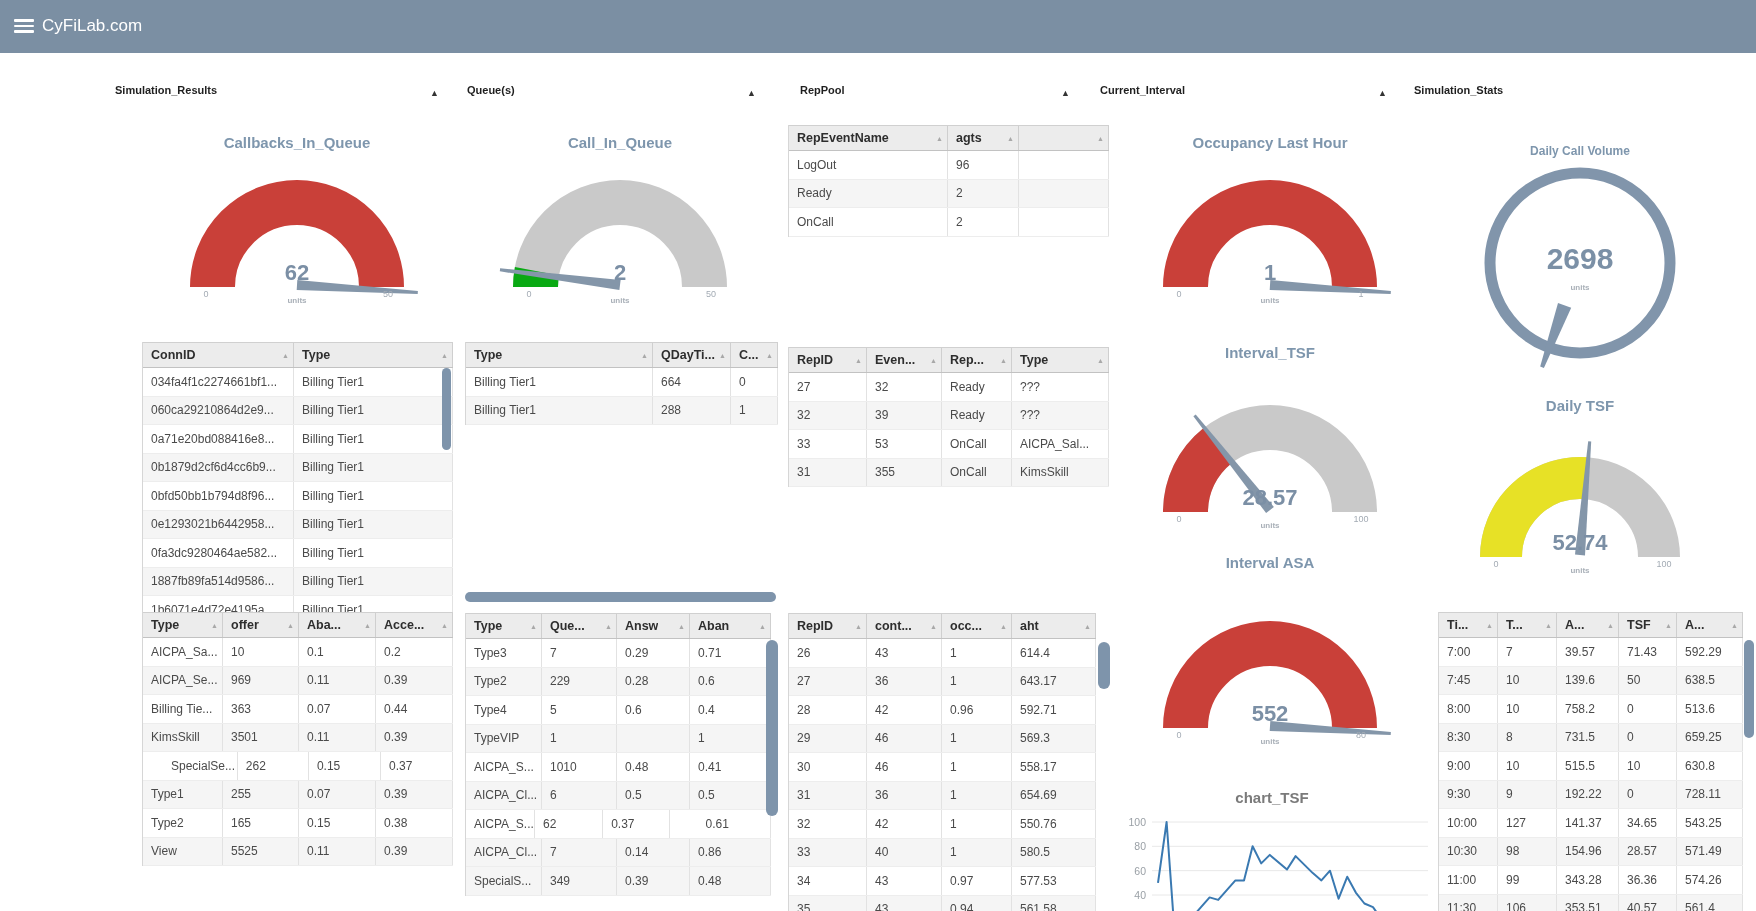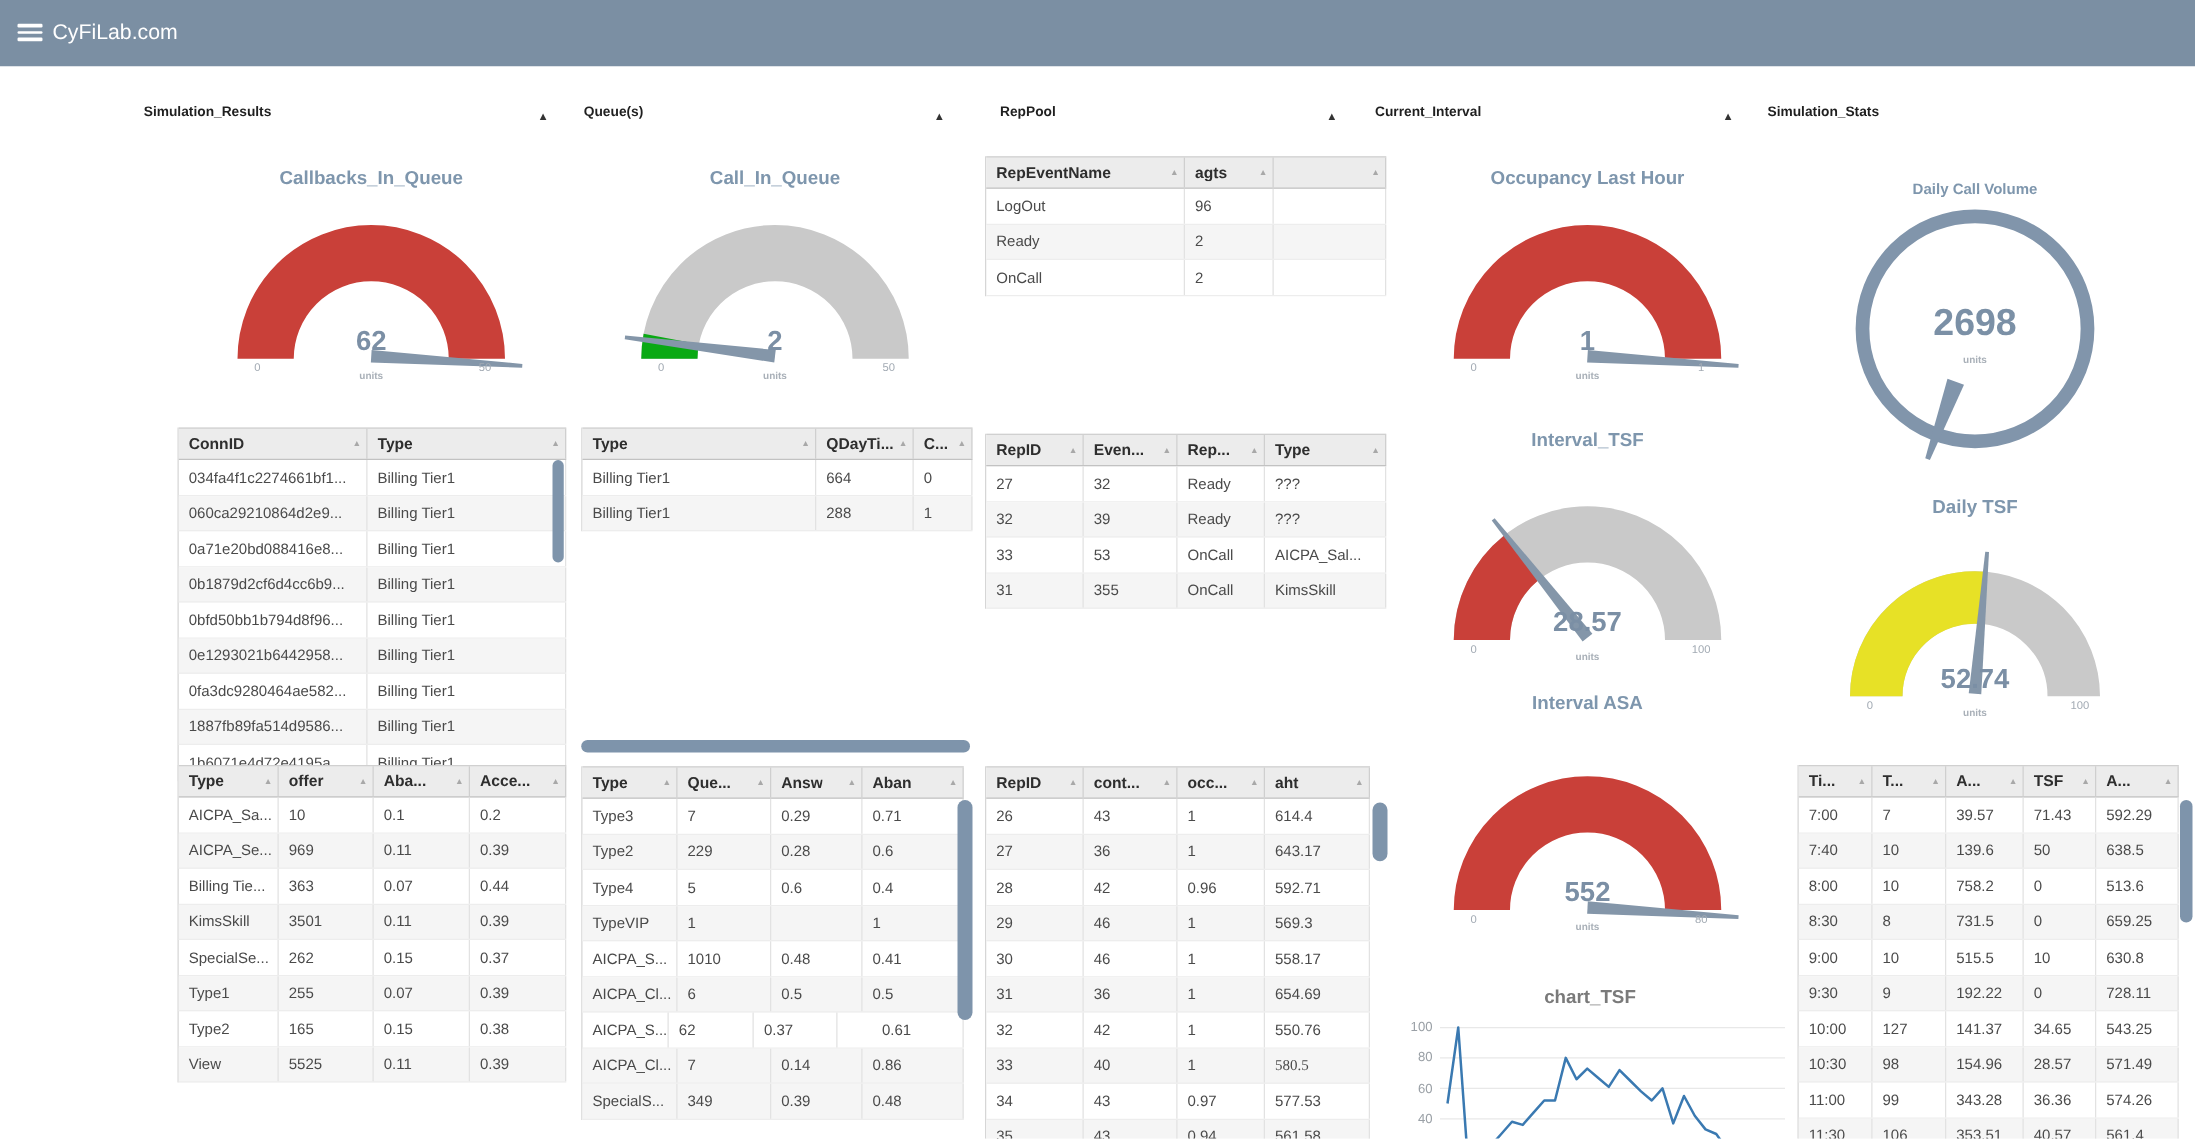--- a/index.html
+++ b/index.html
@@ -169,21 +169,21 @@
           <div class="td" style="width: 77px;">0.07</div>
           <div class="td" style="width: 77px;">0.44</div>
         </div>
         <div class="tr alt">
           <div class="td" style="width: 80px;">KimsSkill</div>
           <div class="td" style="width: 76px;">3501</div>
           <div class="td" style="width: 77px;">0.11</div>
           <div class="td" style="width: 77px;">0.39</div>
         </div>
         <div class="tr">
-          <div class="td" style="width: 80px;">SpecialSe...</div>
+          <div class="td" style="width: 80px; margin-left: 20px;">SpecialSe...</div>
           <div class="td" style="width: 76px;">262</div>
           <div class="td" style="width: 77px;">0.15</div>
           <div class="td" style="width: 77px;">0.37</div>
         </div>
         <div class="tr alt">
           <div class="td" style="width: 80px;">Type1</div>
           <div class="td" style="width: 76px;">255</div>
           <div class="td" style="width: 77px;">0.07</div>
           <div class="td" style="width: 77px;">0.39</div>
         </div>
@@ -433,21 +433,21 @@
         <div class="tr">
           <div class="td" style="width: 78px;">32</div>
           <div class="td" style="width: 75px;">42</div>
           <div class="td" style="width: 70px;">1</div>
           <div class="td" style="width: 84px;">550.76</div>
         </div>
         <div class="tr alt">
           <div class="td" style="width: 78px;">33</div>
           <div class="td" style="width: 75px;">40</div>
           <div class="td" style="width: 70px;">1</div>
-          <div class="td" style="width: 84px; font-family: Liberation Serif, serif;">580.5</div>
+          <div class="td" style="width: 84px;">580.5</div>
         </div>
         <div class="tr">
           <div class="td" style="width: 78px;">34</div>
           <div class="td" style="width: 75px;">43</div>
           <div class="td" style="width: 70px;">0.97</div>
           <div class="td" style="width: 84px;">577.53</div>
         </div>
         <div class="tr alt">
           <div class="td" style="width: 78px;">35</div>
           <div class="td" style="width: 75px;">43</div>
@@ -479,21 +479,21 @@
           </div>
         </div>
         <div class="tr">
           <div class="td" style="width: 59px;">7:00</div>
           <div class="td" style="width: 59px;">7</div>
           <div class="td" style="width: 62px;">39.57</div>
           <div class="td" style="width: 58px;">71.43</div>
           <div class="td" style="width: 66px;">592.29</div>
         </div>
         <div class="tr alt">
-          <div class="td" style="width: 59px;">7:40</div>
+          <div class="td" style="width: 59px;">7:45</div>
           <div class="td" style="width: 59px;">10</div>
           <div class="td" style="width: 62px;">139.6</div>
           <div class="td" style="width: 58px;">50</div>
           <div class="td" style="width: 66px;">638.5</div>
         </div>
         <div class="tr">
           <div class="td" style="width: 59px;">8:00</div>
           <div class="td" style="width: 59px;">10</div>
           <div class="td" style="width: 62px;">758.2</div>
           <div class="td" style="width: 58px;">0</div>

